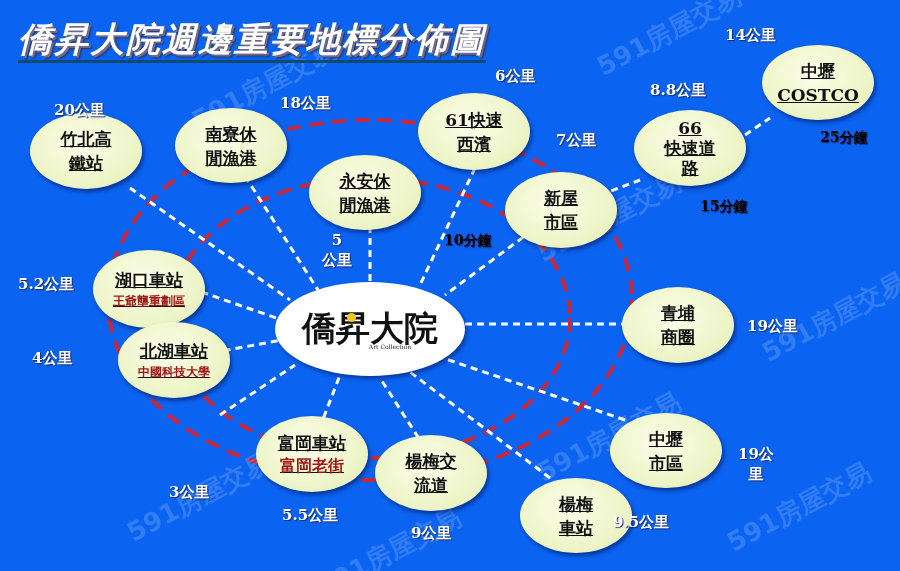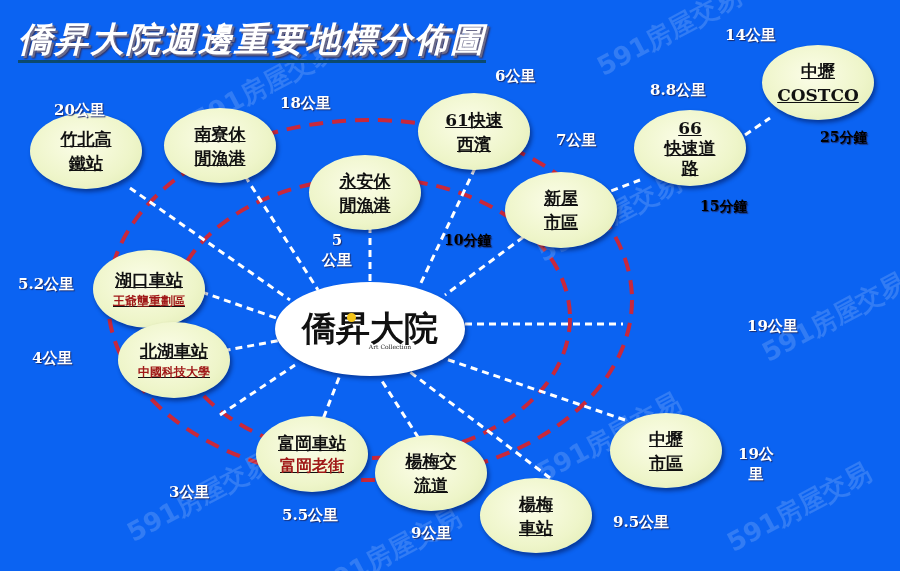--- a/index.html
+++ b/index.html
@@ -107,21 +107,21 @@
     </div>
     <div class="sub">Art Collection</div>
   </div>
 
   <div class="node" style="left:30px;top:113px;width:112px;height:76px;">
     <span>竹北高</span>
       <span>鐵站</span>
   </div>
   <div class="dist" style="left:54px;top:100px;">20公里</div>
 
-  <div class="node" style="left:164px;top:108px;width:112px;height:75px;">
+  <div class="node" style="left:175px;top:108px;width:112px;height:75px;">
     <span>南寮休</span>
       <span>閒漁港</span>
   </div>
   <div class="dist" style="left:280px;top:93px;">18公里</div>
 
   <div class="node" style="left:309px;top:155px;width:112px;height:75px;">
     <span>永安休</span>
       <span>閒漁港</span>
   </div>
   <div class="dist" style="left:322px;top:230px;text-align:center;">
@@ -162,37 +162,41 @@
       <span class="sub">王爺壟重劃區</span>
   </div>
   <div class="dist" style="left:18px;top:274px;">5.2公里</div>
 
   <div class="node" style="left:118px;top:322px;width:112px;height:76px;">
     <span>北湖車站</span>
       <span class="sub">中國科技大學</span>
   </div>
   <div class="dist" style="left:32px;top:348px;">4公里</div>
 
+  <div class="node" style="left:622px;top:287px;width:112px;height:76px;">
+    <span>青埔</span>
+      <span>商圈</span>
+  </div>
   <div class="dist" style="left:747px;top:316px;">19公里</div>
 
   <div class="dist" style="left:169px;top:482px;">3公里</div>
 
   <div class="node" style="left:256px;top:416px;width:112px;height:76px;">
     <span>富岡車站</span>
       <span class="sub big">富岡老街</span>
   </div>
   <div class="dist" style="left:282px;top:505px;">5.5公里</div>
 
   <div class="node" style="left:375px;top:435px;width:112px;height:76px;">
     <span>楊梅交</span>
       <span>流道</span>
   </div>
   <div class="dist" style="left:411px;top:523px;">9公里</div>
 
-  <div class="node" style="left:480px;top:478px;width:112px;height:75px;text-align:center;">
+  <div class="node" style="left:520px;top:478px;width:112px;height:75px;text-align:center;">
     <span>楊梅</span>
       <span>車站</span>
   </div>
   <div class="dist" style="left:613px;top:512px;">9.5公里</div>
 
   <div class="node" style="left:610px;top:413px;width:112px;height:75px;">
     <span>中壢</span>
       <span>市區</span>
   </div>
   <div class="dist" style="left:738px;top:444px;text-align:center;">

